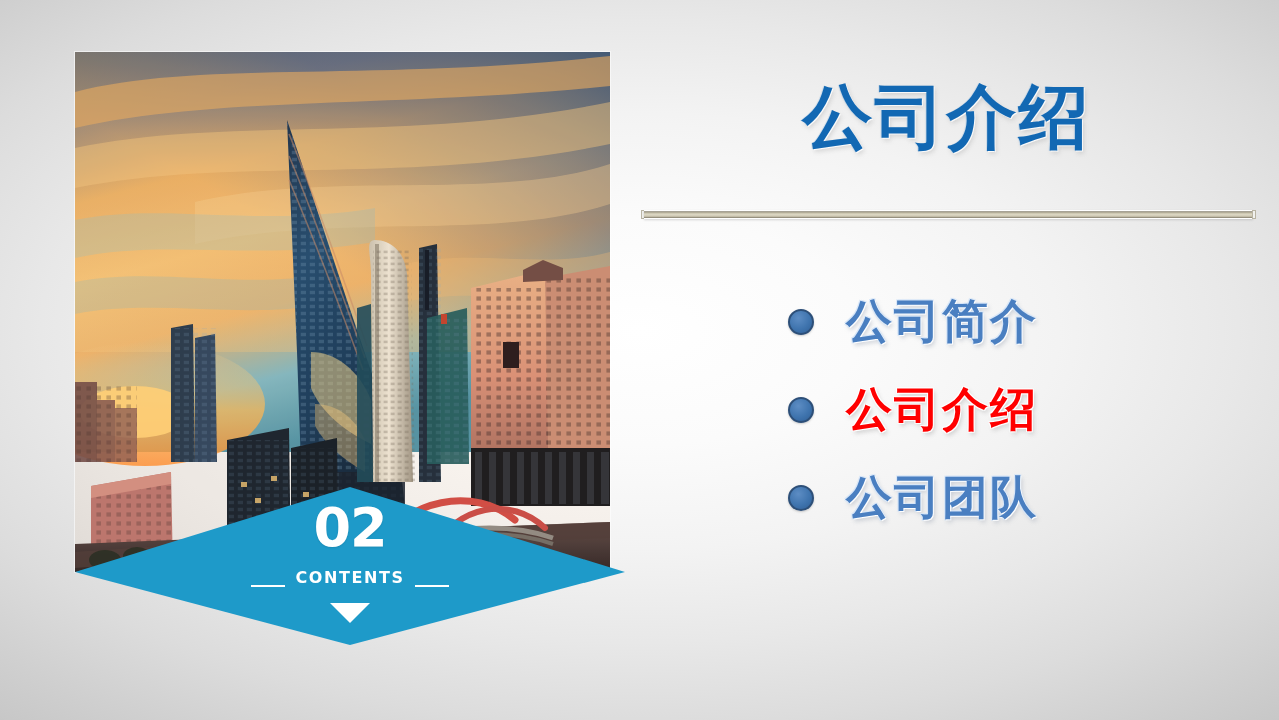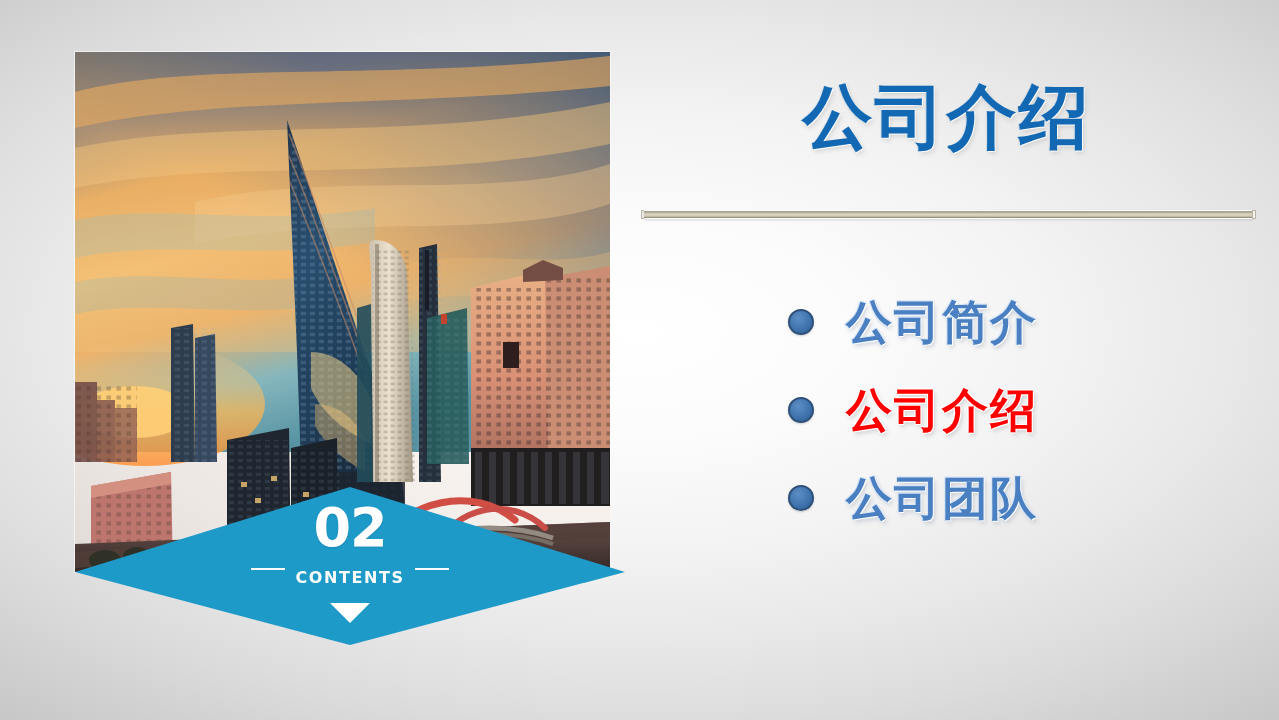--- a/index.html
+++ b/index.html
@@ -71,21 +71,21 @@
     color: #ffffff;
     font-family: "DejaVu Sans", sans-serif;
     font-size: 54px;
     font-weight: 700;
     line-height: 1;
     letter-spacing: -1px;
     text-shadow: 0 1px 2px rgba(0,0,0,0.10);
   }
   #contents-label-row {
     display: flex;
-    align-items: flex-start;
+    align-items: flex-end;
     gap: 10px;
     margin-top: 13px;
   }
   .rule {
     width: 34px;
     height: 2px;
     background: #ffffff;
   }
   #contents-label {
     color: #ffffff;
@@ -185,21 +185,21 @@
     flex: 0 0 auto;
     width: 26px;
     height: 26px;
     border-radius: 50%;
     background: radial-gradient(circle at 38% 32%, #5d8dc4 0%, #3f74ae 55%, #2f5e95 100%);
     border: 2px solid #2d4f78;
     box-sizing: border-box;
     box-shadow: 0 1px 2px rgba(120,120,120,0.35);
   }
   .toc-label {
-    font-family: Liberation Sans, sans-serif;
+    font-family: Liberation Serif, serif;
     font-size: 46px;
     font-weight: 700;
     line-height: 1;
     letter-spacing: 2px;
     white-space: nowrap;
   }
   .toc-label.blue {
     color: #4a7fc1;
     text-shadow:
        1px 1px 0 rgba(255,255,255,0.95),

